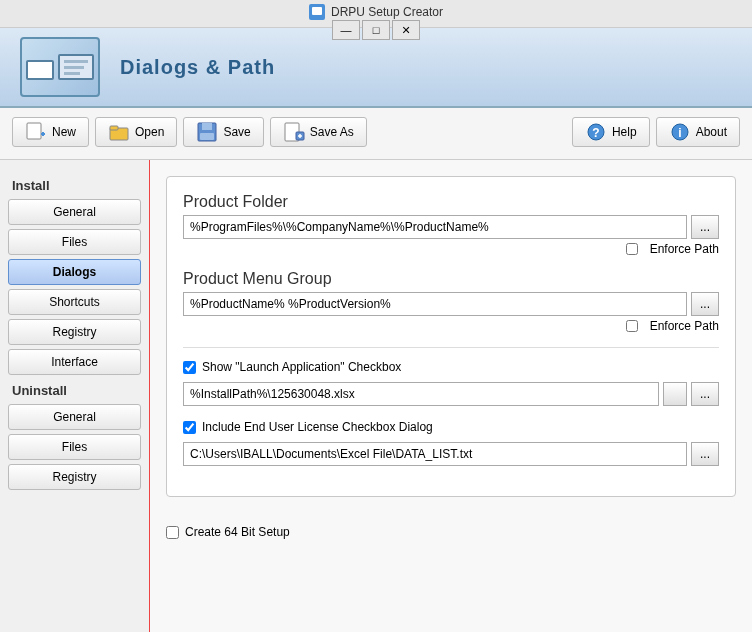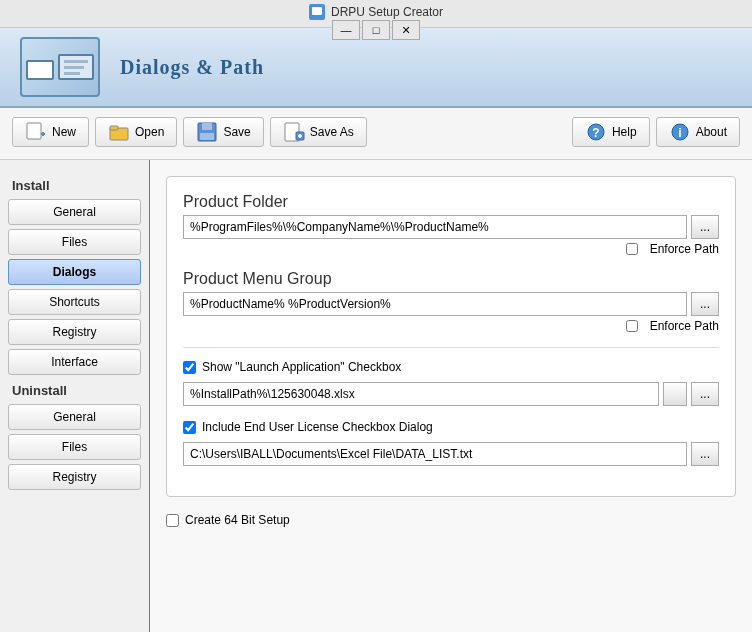--- a/index.html
+++ b/index.html
@@ -9,21 +9,21 @@
     .title-bar { background: #e8e8e8; border-bottom: 1px solid #ccc; display: flex; align-items: center; justify-content: space-between; padding: 4px 8px; height: 28px; flex-direction: column; }
     .title-bar-left { display: flex; align-items: center; gap: 6px; font-size: 12px; color: #333; }
     .title-bar-icon { width: 16px; height: 16px; background: #4a90d9; border-radius: 2px; display: flex; align-items: center; justify-content: center; }
     .title-bar-controls { display: flex; gap: 2px; }
     .title-btn { width: 28px; height: 20px; border: 1px solid #aaa; background: #e8e8e8; cursor: pointer; font-size: 11px; display: flex; align-items: center; justify-content: center; }
 
     
     .header { background: linear-gradient(to bottom, #dce8f5, #b8d0e8); border-bottom: 2px solid #8ab; height: 80px; display: flex; align-items: center; padding: 0 20px; gap: 20px; }
     .header-logo { width: 80px; height: 60px; background: linear-gradient(135deg, #c8dff0, #a0c0e0); border: 2px solid #6090b0; border-radius: 4px; display: flex; align-items: center; justify-content: center; }
     .header-logo-inner { display: flex; flex-direction: column; gap: 3px; }
-    .header-title { font-size: 20px; font-weight: bold; color: #2c5f8a; letter-spacing: 1px; font-family: Liberation Serif, serif; }
+    .header-title { font-size: 20px; font-weight: bold; color: #2c5f8a; letter-spacing: 1px; }
 
     
     .toolbar { background: #f5f5f5; border-bottom: 1px solid #ccc; padding: 12px 12px; display: flex; gap: 6px; align-items: flex-end; height: 52px; }
     .toolbar-btn { display: flex; align-items: center; gap: 5px; padding: 4px 12px; border: 1px solid #bbb; background: linear-gradient(to bottom, #fff, #e8e8e8); cursor: pointer; border-radius: 3px; font-size: 12px; min-width: 70px; }
     .toolbar-btn .btn-icon { width: 22px; height: 20px; display: flex; align-items: center; justify-content: center; font-size: 16px; }
     .toolbar-spacer { flex: 1; }
     .help-btn { background: linear-gradient(to bottom, #fff, #e8e8e8); }
     .about-btn { background: linear-gradient(to bottom, #fff, #e8e8e8); }
 
     
@@ -216,18 +216,18 @@
           <span>Include End User License Checkbox Dialog</span>
         </div>
         <div class="field-row">
           <input class="field-input" type="text" value="C:\Users\IBALL\Documents\Excel File\DATA_LIST.txt" style="">
           <button class="field-btn">...</button>
         </div>
       </div>
 
     </div>
 
-    <div style="margin-top: 16px; display: flex; align-items: center; gap: 6px;">
+    <div style="margin-top: 28px; display: flex; align-items: center; gap: 6px;">
       <input type="checkbox" style="">
       <span>Create 64 Bit Setup</span>
     </div>
   </div>
 </div>
 
 </body></html>

